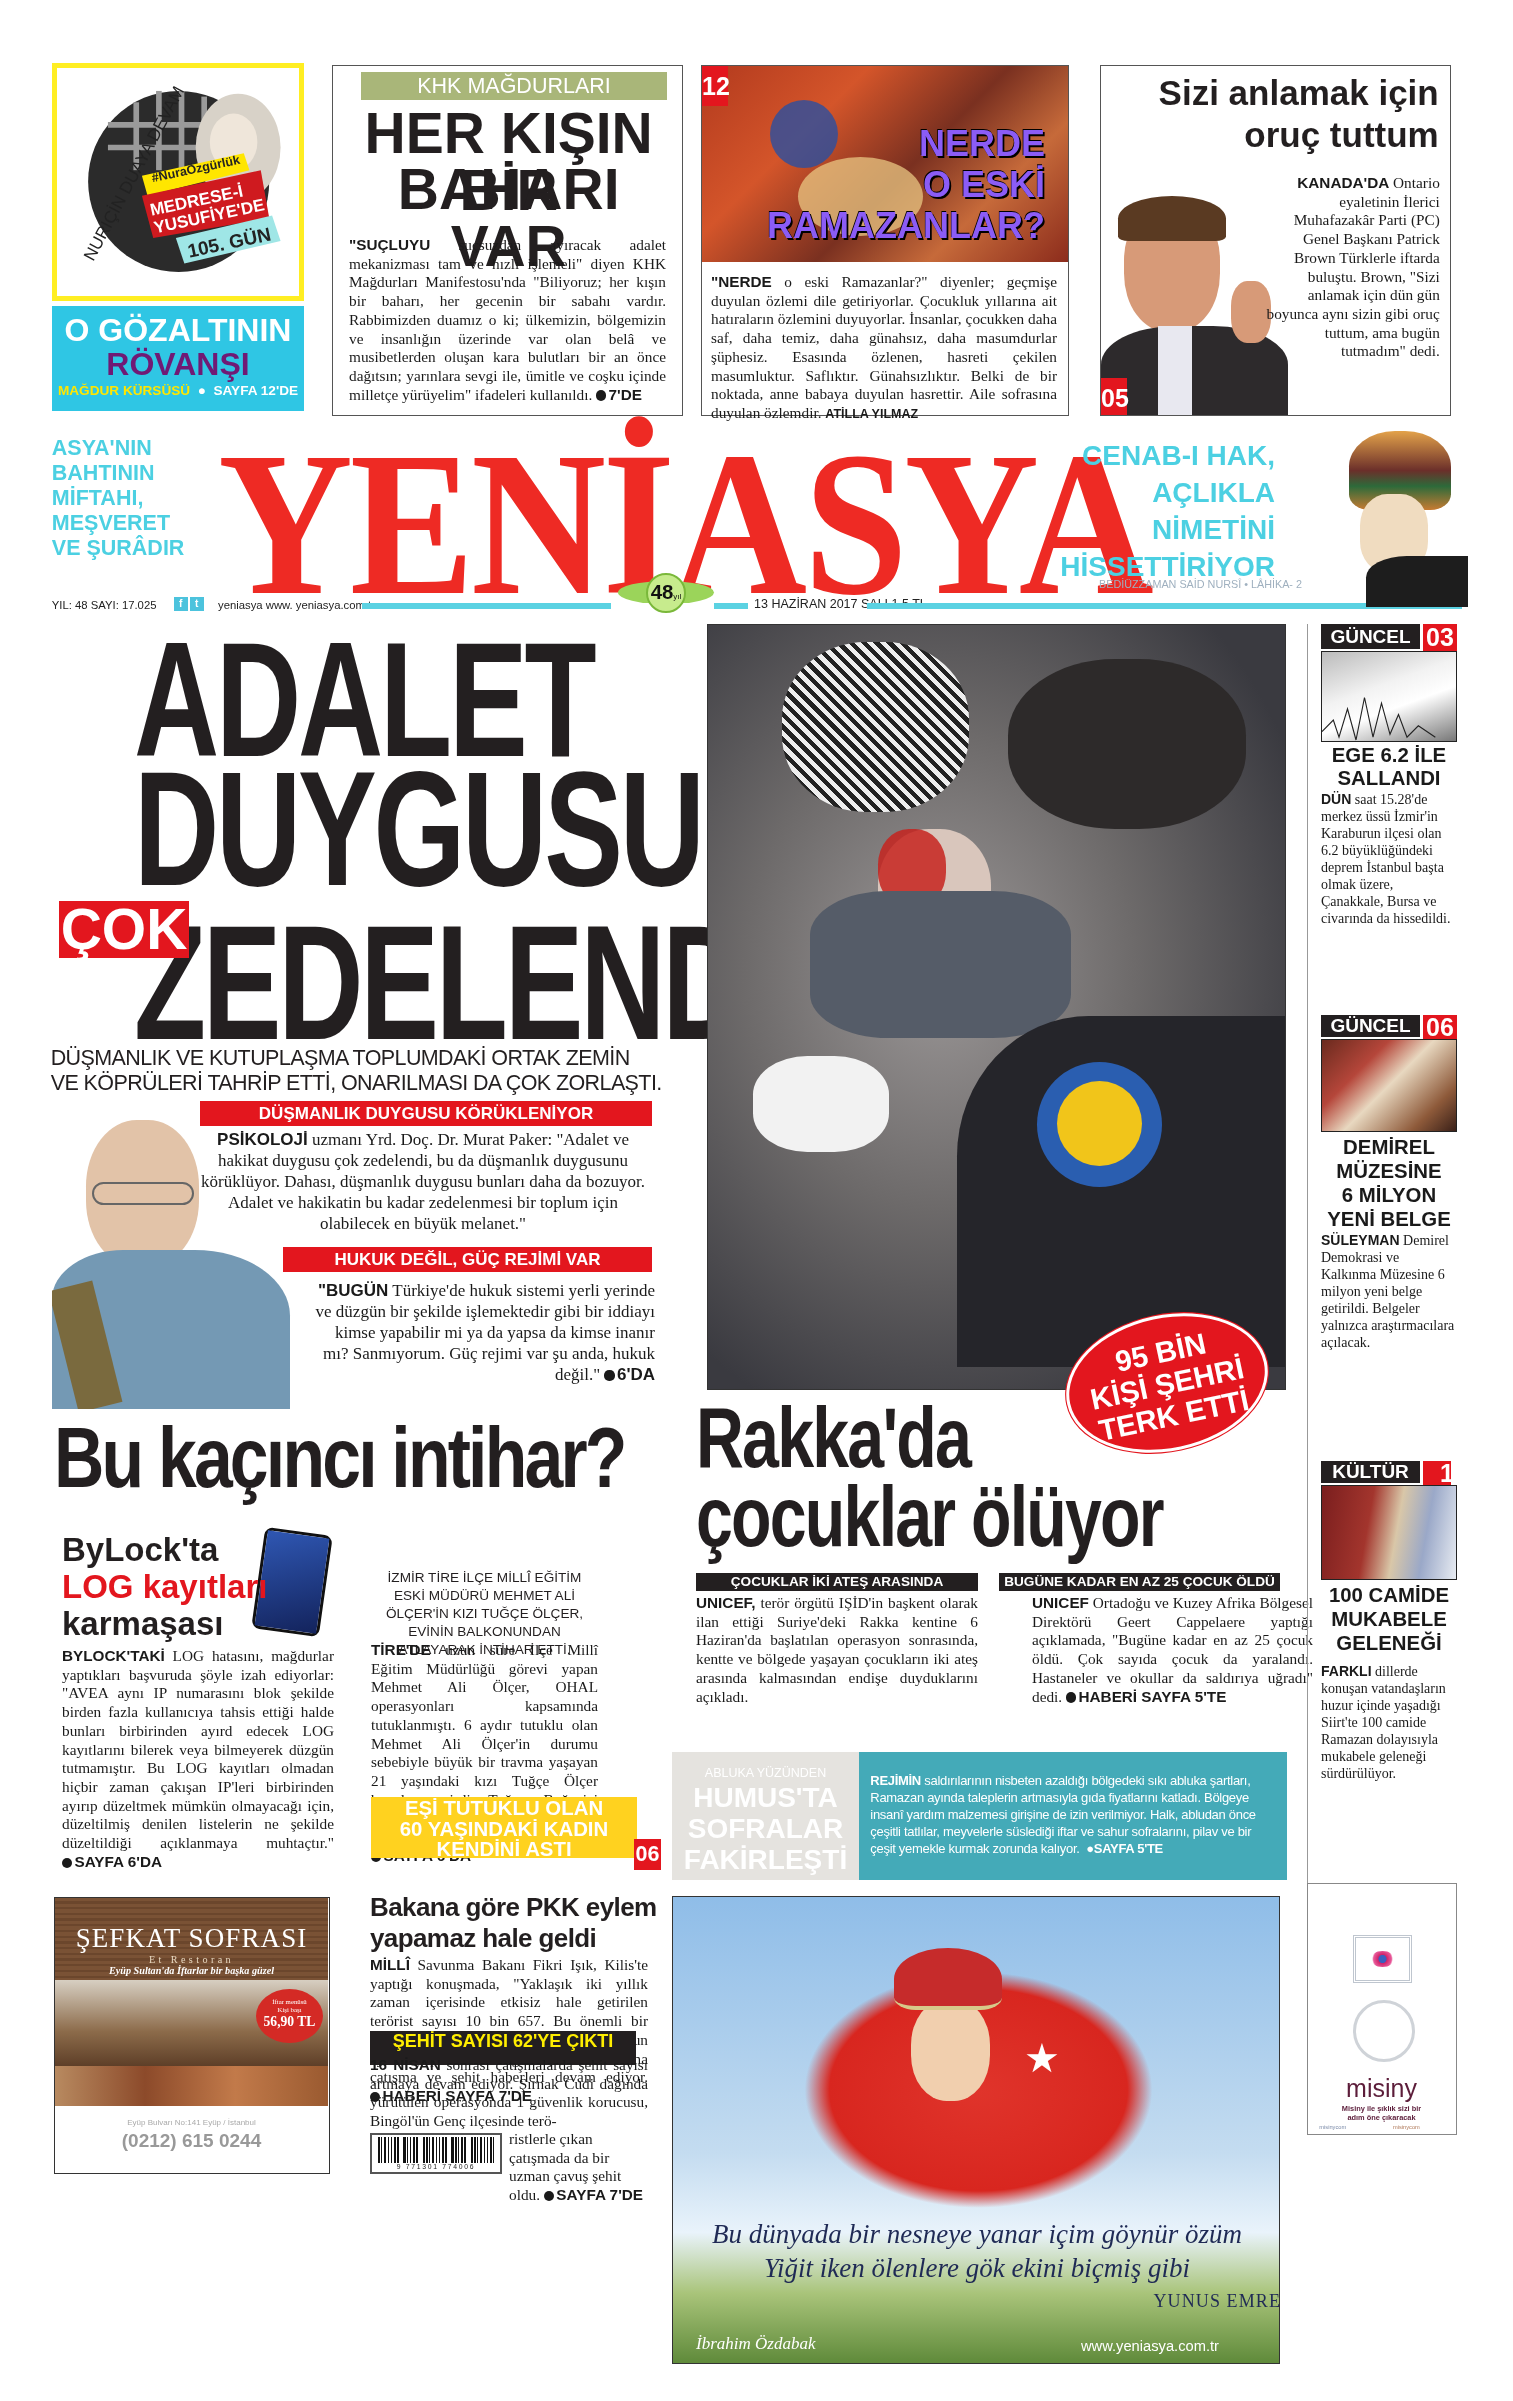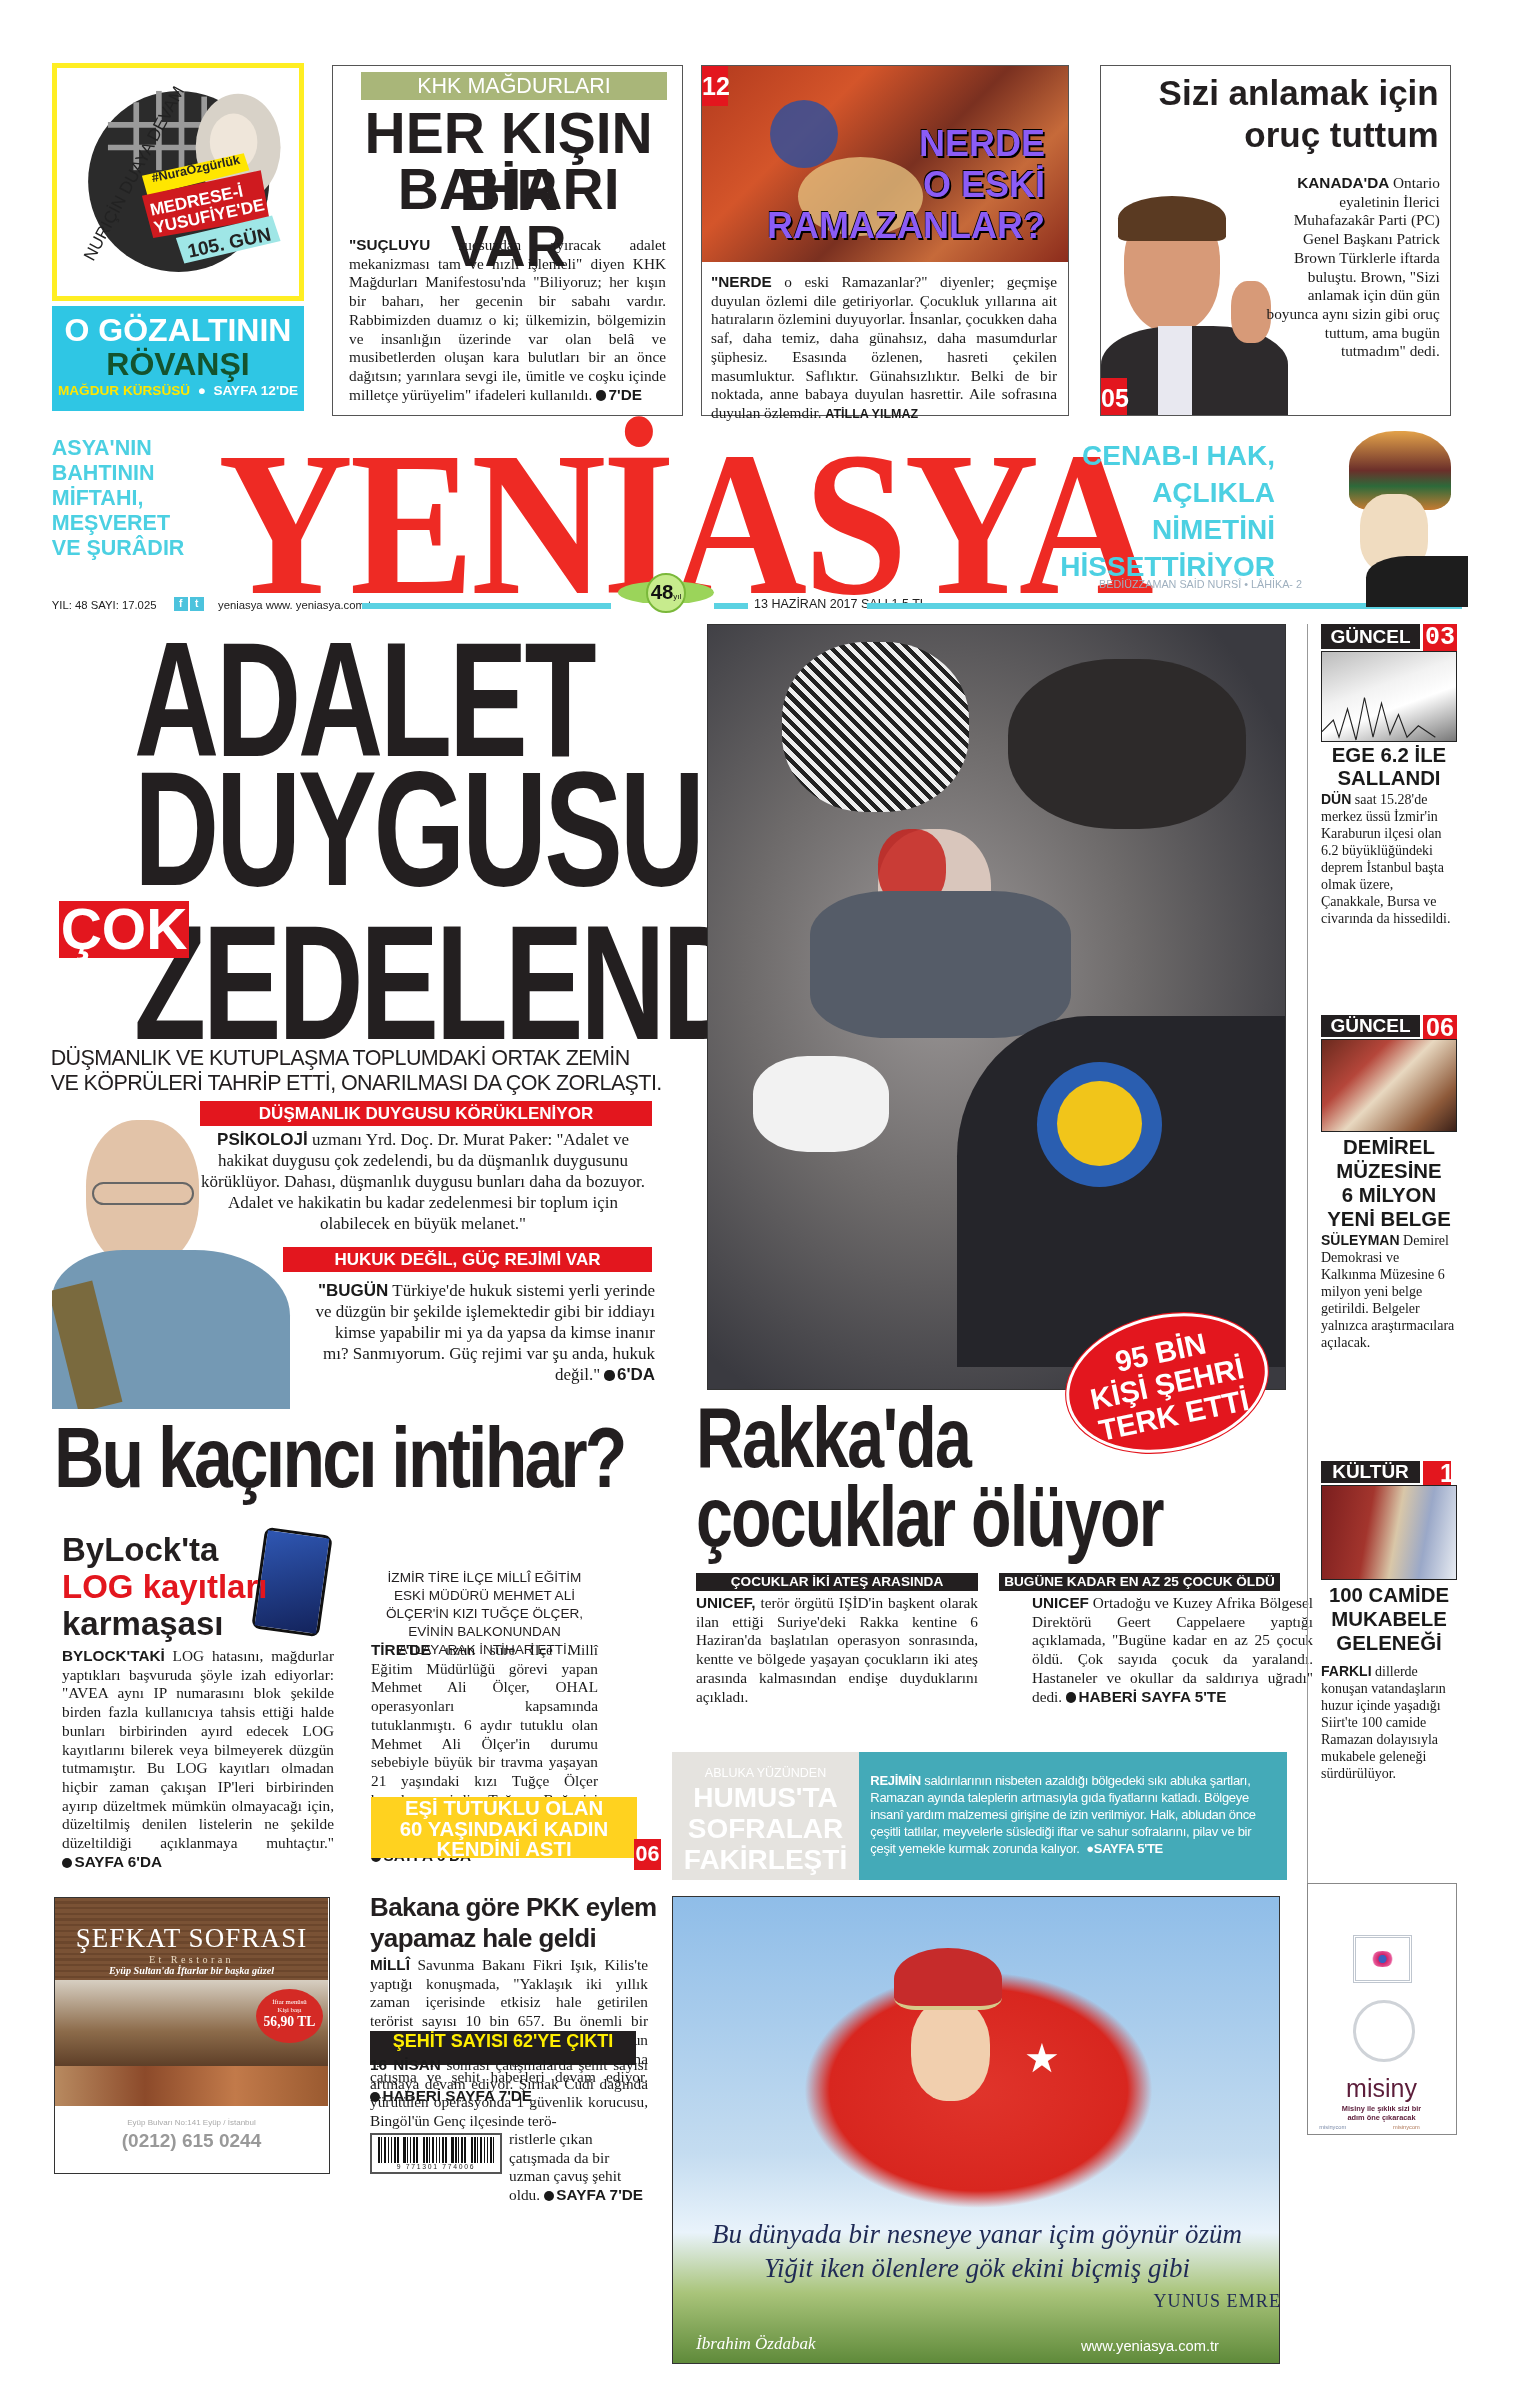--- a/index.html
+++ b/index.html
@@ -53,21 +53,21 @@
     <polygon points="210,300 380,260 395,305 225,345" fill="#9fe6e6"></polygon>
   </svg>
   <div class="abs sans" style="left:17px;top:23px;width:23px;font-size:17px;color:#222;transform:rotate(-62deg);transform-origin:left top;white-space:nowrap;top:187px;left:23px;">NURİÇİN DUAYA DEVAM</div>
   <div class="abs sans" style="left:94px;top:94px;font-size:12.5px;font-weight:bold;color:#222;transform:rotate(-12deg);white-space:nowrap;">#NuraÖzgürlük</div>
   <div class="abs sans" style="left:94px;top:122px;width:113px;font-size:17px;line-height:18px;font-weight:bold;color:#fff;transform:rotate(-12deg);">MEDRESE-İ YUSUFİYE'DE</div>
   <div class="abs sans" style="left:130px;top:164px;font-size:19px;font-weight:bold;color:#222;transform:rotate(-12deg);white-space:nowrap;">105. GÜN</div>
 </div>
 
 <div id="teaser1b" class="abs">
   <div class="sans" style="color:#fff;font-weight:bold;font-size:32px;line-height:34px;padding-top:6.8px;">O GÖZALTININ</div>
-  <div class="sans" style="color:#14532d;font-weight:bold;font-size:32px;line-height:34px;">RÖVANŞI</div>
+  <div class="sans" style="color:#701a75;font-weight:bold;font-size:32px;line-height:34px;">RÖVANŞI</div>
   <div class="sans" style="font-weight:bold;font-size:13.6px;line-height:20.4px;">
     <span style="color:#ffe600">MAĞDUR KÜRSÜSÜ</span>
     <span style="color:#fff">&nbsp;●&nbsp;</span>
     <span style="color:#fff">SAYFA 12'DE</span>
   </div>
 </div>
 
 <div id="teaser2" class="abs">
   <div class="abs sans" style="left:28px;top:5.7px;width:306px;height:28px;background:#a9b679;color:#fff;font-size:21.5px;line-height:28px;text-align:center;">KHK MAĞDURLARI MANİFESTOSU:</div>
   <div class="abs sans" style="left:5.7px;top:39px;width:340px;text-align:center;font-weight:bold;font-size:57px;line-height:57px;color:#231f20;">HER KIŞIN BİR</div>
@@ -307,21 +307,21 @@
   </div>
   <div class="abs serif" style="left:0;top:394px;width:608px;text-align:right;font-size:18px;letter-spacing:1.1px;color:#1f2a55;">YUNUS EMRE</div>
   <div class="abs serif" style="left:23px;top:437px;font-style:italic;font-size:17px;color:#fff;">İbrahim Özdabak</div>
   <div class="abs sans" style="left:408px;top:441px;font-size:14.7px;color:#fff;">www.yeniasya.com.tr</div>
 </div>
 
 <div class="abs" style="left:1307px;top:624px;width:1.1px;height:1259px;background:#999;"></div>
 
 <div class="abs" style="left:1321px;top:624px;width:142px;height:329px;">
   <div class="badge-label" style="left:0;top:0;width:99px;height:25px;font-size:19px;line-height:25px;">GÜNCEL</div>
-  <div class="badge-num" style="left:102px;top:0;width:34px;height:34px;font-size:25px;line-height:27px;font-family:Liberation Mono, monospace;">03</div>
+  <div class="badge-num" style="left:102px;top:0;width:34px;height:34px;font-size:25px;line-height:27px;">03</div>
   <div class="abs" style="left:0;top:27px;width:136px;height:91px;background:linear-gradient(160deg,#bbb 0%,#f2f2f2 40%,#fff 60%,#777 100%);border:0.6px solid #222;">
     <svg width="136" height="91" viewBox="0 0 240 160">
         <polyline points="0,140 20,120 30,150 45,100 60,155 75,80 90,150 105,90 120,145 135,110 150,150 170,130 200,150" fill="none" stroke="#222" stroke-width="2"></polyline>
       </svg>
   </div>
   <div class="abs sans" style="left:0;top:120px;width:136px;text-align:center;font-weight:bold;font-size:20.4px;line-height:23px;">
     <div>EGE 6.2 İLE</div>
     <div>SALLANDI</div>
   </div>
   <div class="abs serif" style="left:0;top:167px;width:136px;font-size:14px;line-height:17px;">

